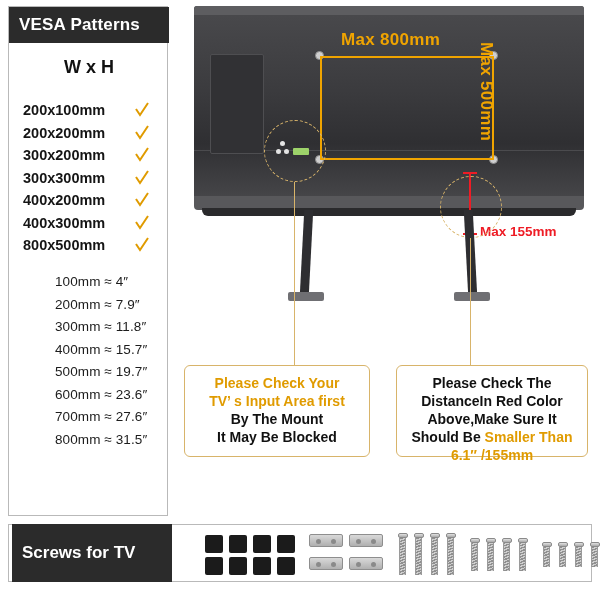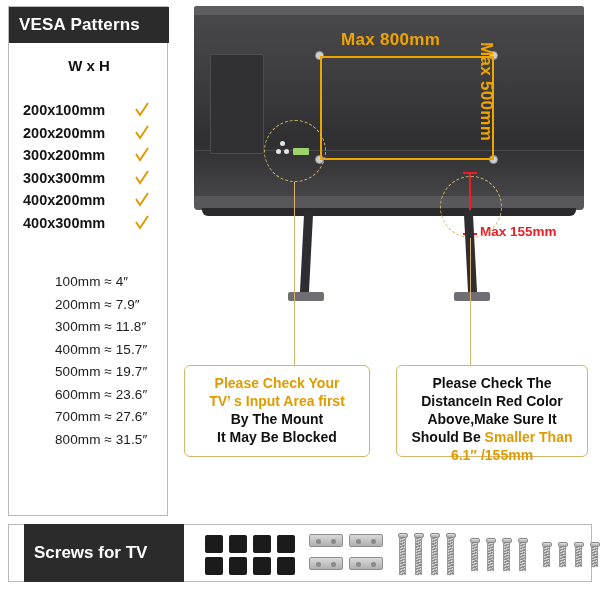--- a/index.html
+++ b/index.html
@@ -44,21 +44,21 @@
     font-size: 17px;
     font-weight: bold;
     letter-spacing: 0.2px;
   }
   #wh-header {
     position: absolute;
     top: 50px;
     left: 0;
     width: 160px;
     text-align: center;
-    font-size: 15px;
+    font-size: 18px;
     font-weight: bold;
     color: #111;
   }
   #vesa-list {
     position: absolute;
     top: 92px;
     left: 14px;
     width: 140px;
   }
   .vesa-row {
@@ -323,21 +323,21 @@
     left: 8px;
     top: 524px;
     width: 584px;
     height: 58px;
     border: 1px solid #b9b9b9;
     box-sizing: border-box;
     background: #ffffff;
   }
   #screws-label {
     position: absolute;
-    left: 24px;
+    left: 12px;
     top: 524px;
     width: 160px;
     height: 58px;
     background: #2b2b2b;
     display: flex;
     align-items: center;
     padding-left: 10px;
     box-sizing: border-box;
   }
   #screws-label .title-text {
@@ -464,20 +464,28 @@
       <span class="vesa-size">400x300mm</span>
       <span class="check-icon">
         <svg width="14" height="16" viewBox="0 0 14 16">
             <path d="M1 7 L5 13 L13 1" stroke="#E09B00" stroke-width="2" fill="none"></path>
           </svg>
       </span>
     </div>
 
 
 
+    <div class="vesa-row">
+      <span class="vesa-size">800x500mm</span>
+      <span class="check-icon">
+        <svg width="14" height="16" viewBox="0 0 14 16">
+            <path d="M1 7 L5 13 L13 1" stroke="#E09B00" stroke-width="2" fill="none"></path>
+          </svg>
+      </span>
+    </div>
 
   </div>
 
   <div id="conv-list">
     <div class="conv-row">100mm ≈ 4″</div>
     <div class="conv-row">200mm ≈ 7.9″</div>
     <div class="conv-row">300mm ≈ 11.8″</div>
     <div class="conv-row">400mm ≈ 15.7″</div>
     <div class="conv-row">500mm ≈ 19.7″</div>
     <div class="conv-row">600mm ≈ 23.6″</div>

